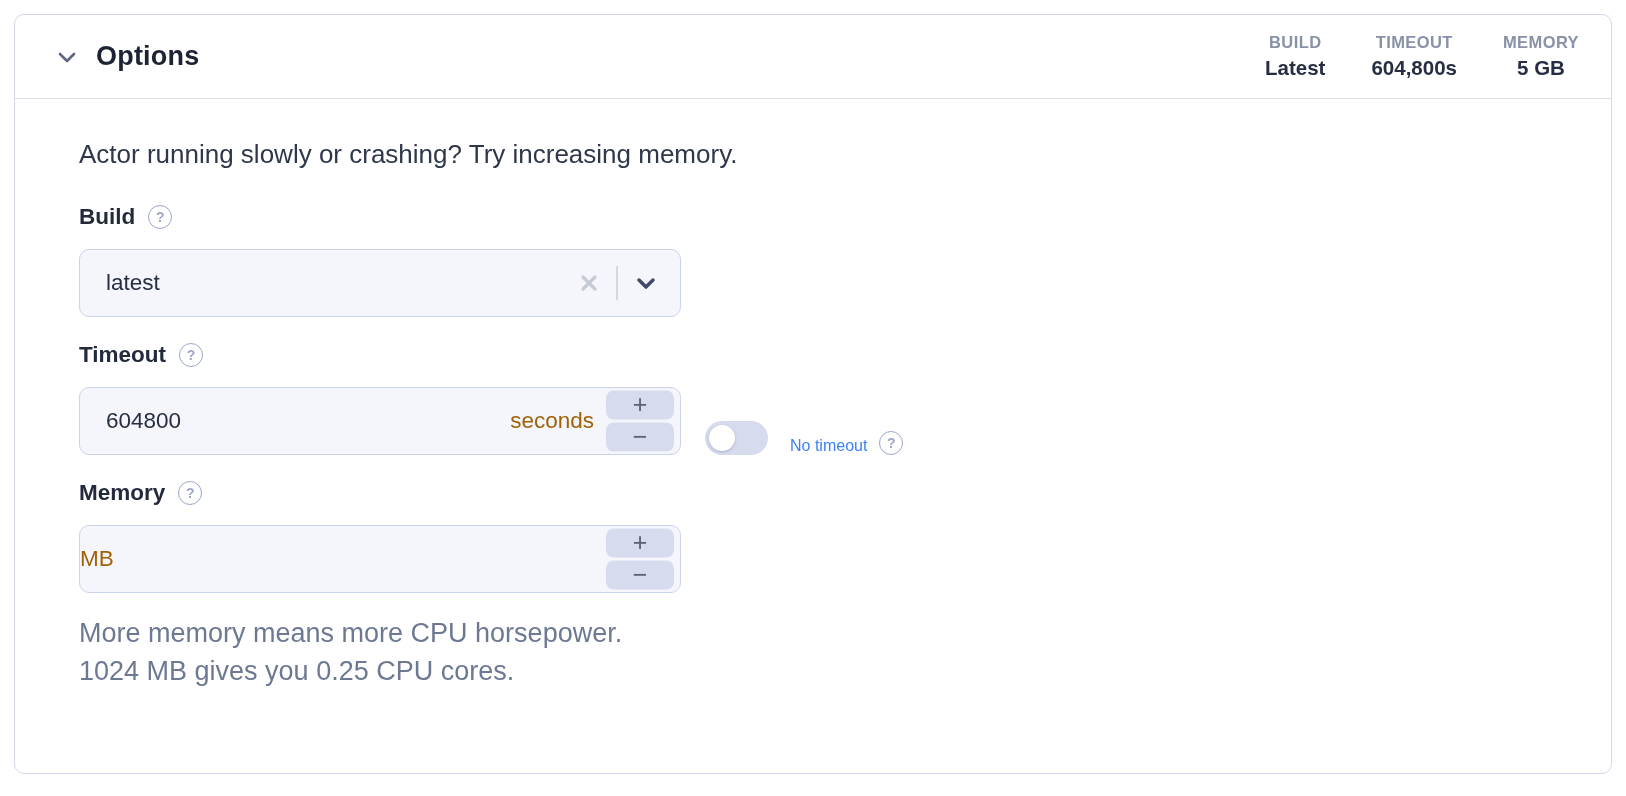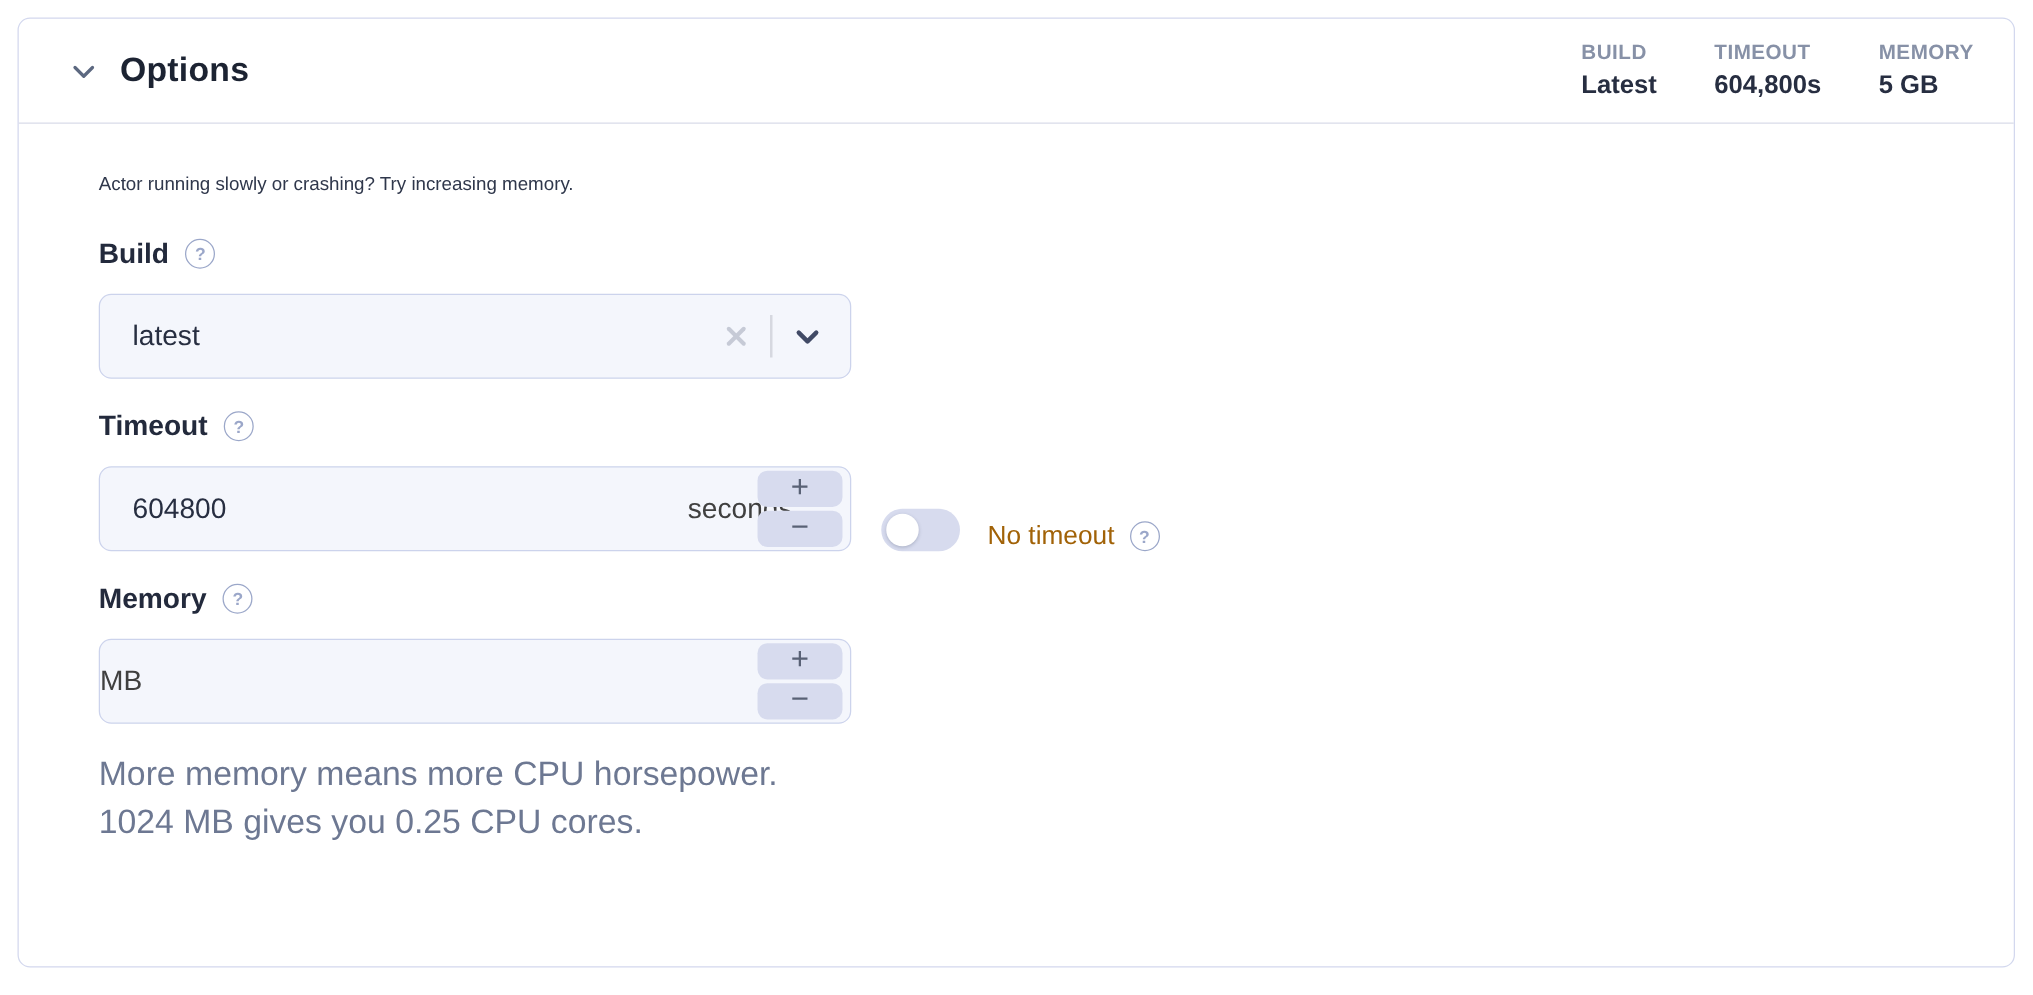--- a/index.html
+++ b/index.html
@@ -18,20 +18,21 @@
     border: 1.5px solid #d3d8ee;
     border-radius: 10px;
   }
   
   .card-header {
     display: flex;
     align-items: center;
     height: 84px;
     padding: 0 32px 0 38px;
     border-bottom: 1.5px solid #d9dce9;
+    text-align: center;
   }
   .chev-btn {
     width: 28px; height: 28px;
     display: inline-flex; align-items: center; justify-content: center;
     background: none; border: none; cursor: pointer;
     color: #5c6880;
   }
   .section-title {
     margin-left: 15px;
     font-size: 27px;
@@ -53,21 +54,21 @@
   }
   .stat-value {
     margin-top: 4px;
     font-size: 20.5px;
     font-weight: 700;
     color: #272e41;
   }
   
   .card-body { padding: 40px 64px 72px 64px; }
   .intro {
-    font-size: 15px;
+    font-size: 26px;
     color: #2f374b;
     margin-bottom: 34px;
   }
   .field { margin-bottom: 25px; }
   .label-row {
     display: flex;
     align-items: center;
     gap: 13px;
     margin-bottom: 19px;
   }
@@ -107,22 +108,22 @@
     background: transparent;
     border: none;
     outline: none;
     padding-left: 26px;
     font-family: "Liberation Sans", sans-serif;
     font-size: 22.5px;
     color: #272e41;
   }
   .unit-suffix {
     font-size: 22.5px;
-    color: #404040;
-    margin-right: 46px;
+    color: #a16207;
+    margin-right: 86px;
     white-space: nowrap;
   }
   
   .clear-btn, .dd-btn {
     background: none; border: none; cursor: pointer;
     display: inline-flex; align-items: center; justify-content: center;
   }
   .clear-btn { color: #c6cad6; margin-right: 16px; }
   .vdiv { width: 2px; height: 34px; background: #d6d8e0; flex: 0 0 auto; }
   .dd-btn { color: #414a66; margin-left: 14px; margin-right: 20px; }
@@ -162,22 +163,22 @@
   .toggle .knob {
     position: absolute;
     left: 4px; top: 4px;
     width: 26px; height: 26px;
     background: #ffffff;
     border-radius: 50%;
     box-shadow: 0 1px 3px rgba(40,50,80,0.25);
   }
   .toggle-label {
     margin-left: 22px;
-    font-size: 21px;
-    color: #a16207;
+    font-size: 16px;
+    color: #3b82f6;
   }
   .control-row .help-circle { margin-left: 12px; }
   
   .hint {
     margin-top: 21px;
     font-size: 27px;
     line-height: 38px;
     color: #6d7892;
   }
 </style>

